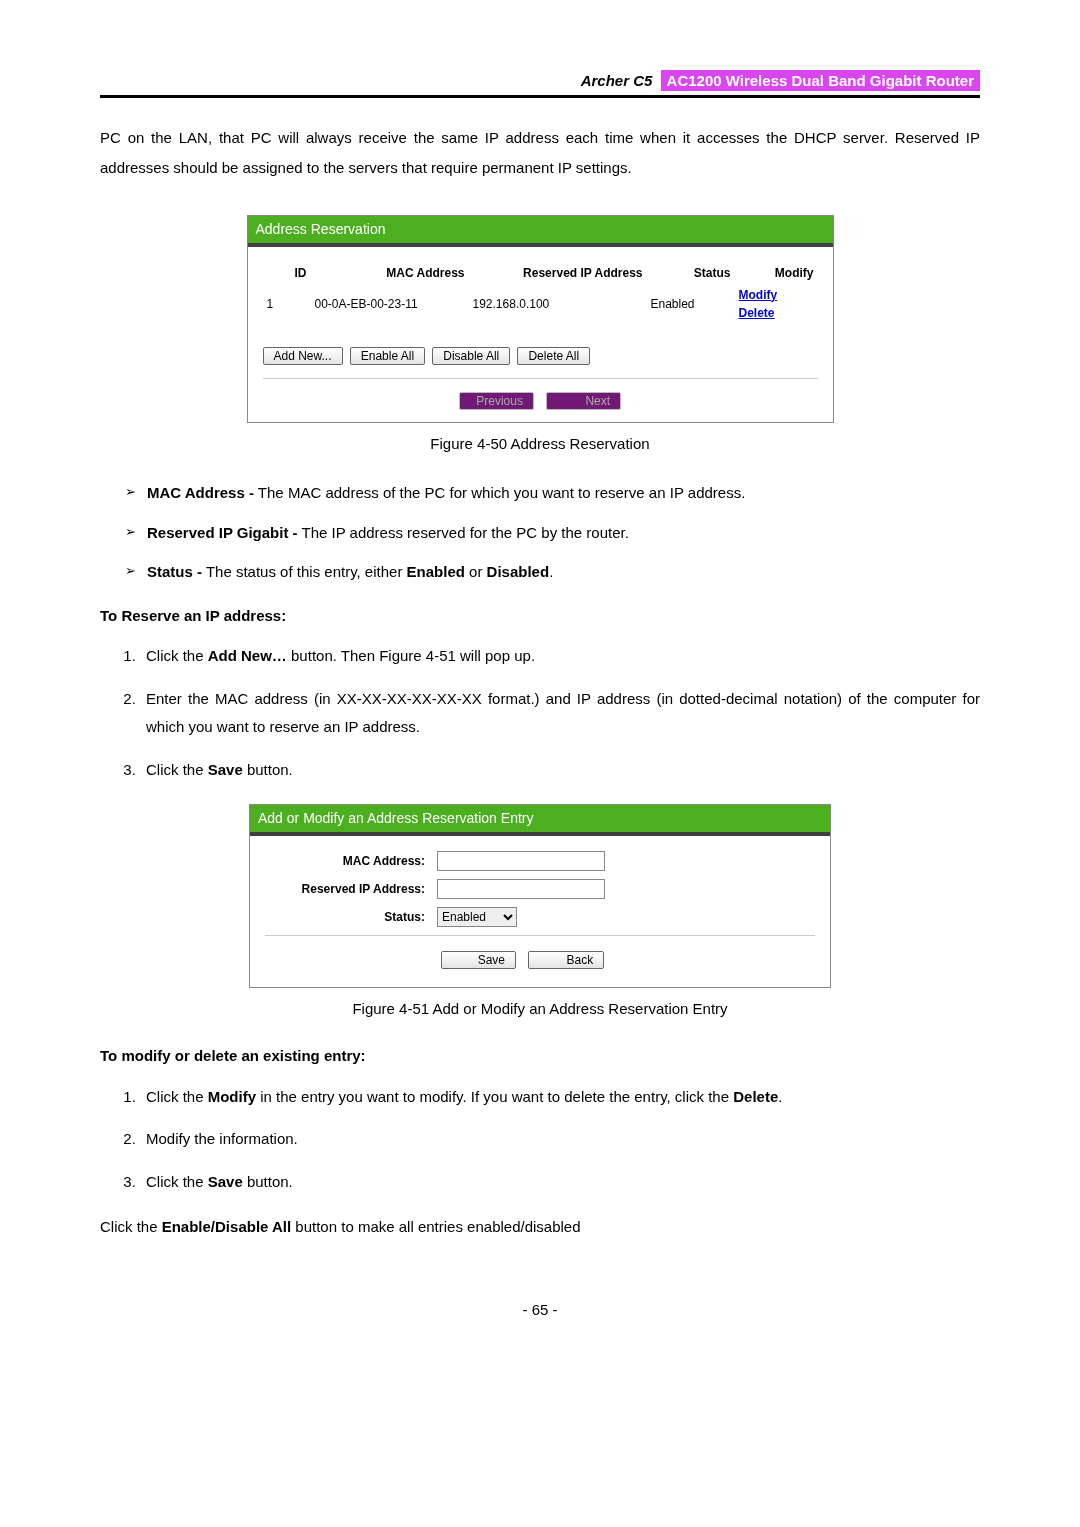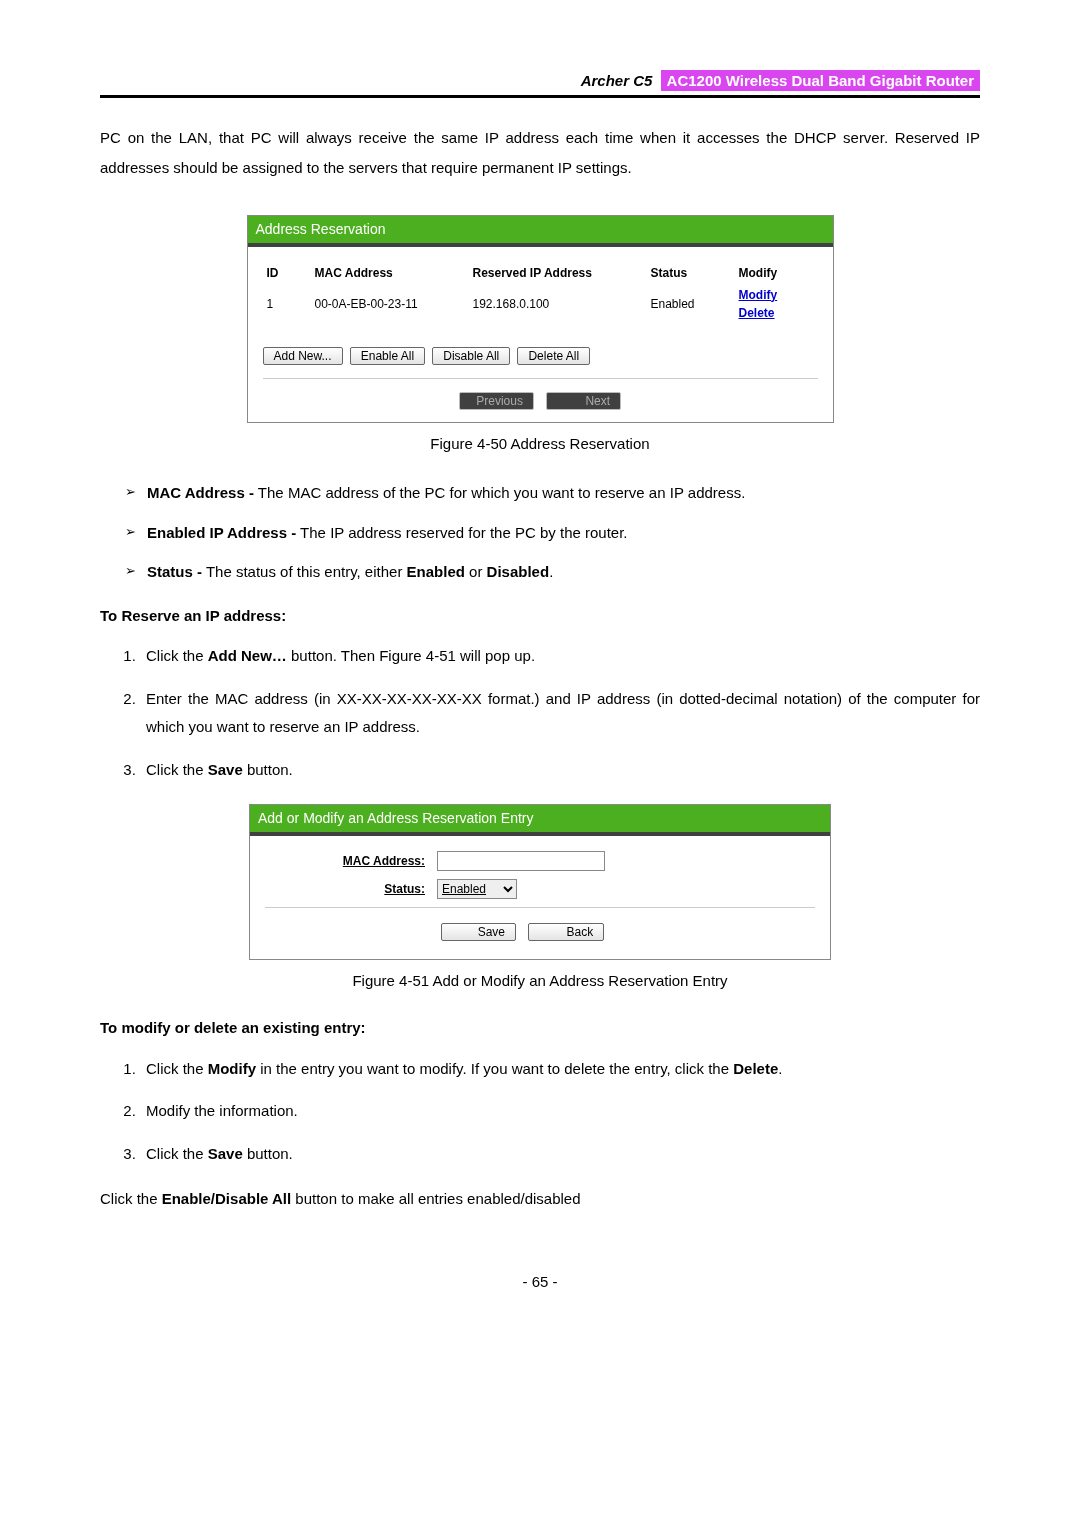--- a/index.html
+++ b/index.html
@@ -53,21 +53,21 @@
   .panel-body {
     padding: 15px 15px 10px 15px;
   }
   .rtable {
     width: 100%;
     font-size: 12px;
     border-collapse: collapse;
     margin-bottom: 20px;
   }
   .rtable th {
-    text-align: left;
+    text-align: right;
     font-weight: bold;
     padding: 2px 4px;
   }
   .rtable td {
     padding: 2px 4px;
   }
   .modlink {
     color: #0000cc;
     text-decoration: underline;
     font-weight: bold;
@@ -82,21 +82,21 @@
     padding: 1px 10px;
     border-radius: 2px;
     cursor: pointer;
     display: inline-block;
     min-width: 60px;
     text-align: right;
   }
   .btn[disabled] {
     color: #aaa;
     border-color: #bbb;
-    background: #404040;
+    background: #701a75;
     cursor: default;
   }
   .btn-row { margin-bottom: 12px; }
   .btn-row .btn { margin-right: 3px; }
   .nav-row {
     border-top: 1px solid #ccc;
     padding-top: 10px;
     text-align: center;
   }
   .nav-row .btn { margin: 0 4px; width: 75px; }
@@ -139,21 +139,20 @@
   }
   
   .panel2 {
     width: 580px;
   }
   .form-row {
     display: flex;
     align-items: center;
     margin-bottom: 8px;
     font-size: 12px;
-    text-decoration: underline;
   }
   .form-row label {
     width: 160px;
     text-align: right;
     font-weight: bold;
     padding-right: 12px;
   }
   .form-row input[type=text] {
     width: 160px;
     height: 18px;
@@ -226,21 +225,21 @@
     </div>
   </div>
 </div>
 <div class="caption">Figure 4-50 Address Reservation</div>
 
 <ul class="arrow">
   <li>
     <b>MAC Address -</b><span> The MAC address of the PC for which you want to reserve an IP address.</span>
   </li>
   <li>
-    <b>Enabled IP Address -</b><span> The IP address reserved for the PC by the router.</span>
+    <b>Reserved IP Gigabit -</b><span> The IP address reserved for the PC by the router.</span>
   </li>
   <li>
     <b>Status -</b><span> The status of this entry, either </span><b>Enabled</b><span> or </span><b>Disabled</b><span>.</span>
   </li>
 </ul>
 
 <div class="section-head">To Reserve an IP address:</div>
 <ol class="steps">
   <li><span>Click the </span><b>Add New…</b><span> button. Then Figure 4-51 will pop up.</span></li>
   <li>Enter the MAC address (in XX-XX-XX-XX-XX-XX format.) and IP address (in dotted-decimal notation) of the computer for which you want to reserve an IP address.</li>
@@ -248,20 +247,24 @@
 </ol>
 
 <div class="panel panel2">
   <div class="panel-title">Add or Modify an Address Reservation Entry</div>
   <div class="panel-body">
     <div class="form-row">
       <label>MAC Address:</label>
       <input type="text" style="">
     </div>
     <div class="form-row">
+      <label>Reserved IP Address:</label>
+      <input type="text" style="">
+    </div>
+    <div class="form-row">
       <label>Status:</label>
       <select>
         <option>Enabled</option>
       </select>
     </div>
     <div class="nav-row">
       <button class="btn" style="width:75px">Save</button>
       <button class="btn" style="width:76px">Back</button>
     </div>
   </div>

